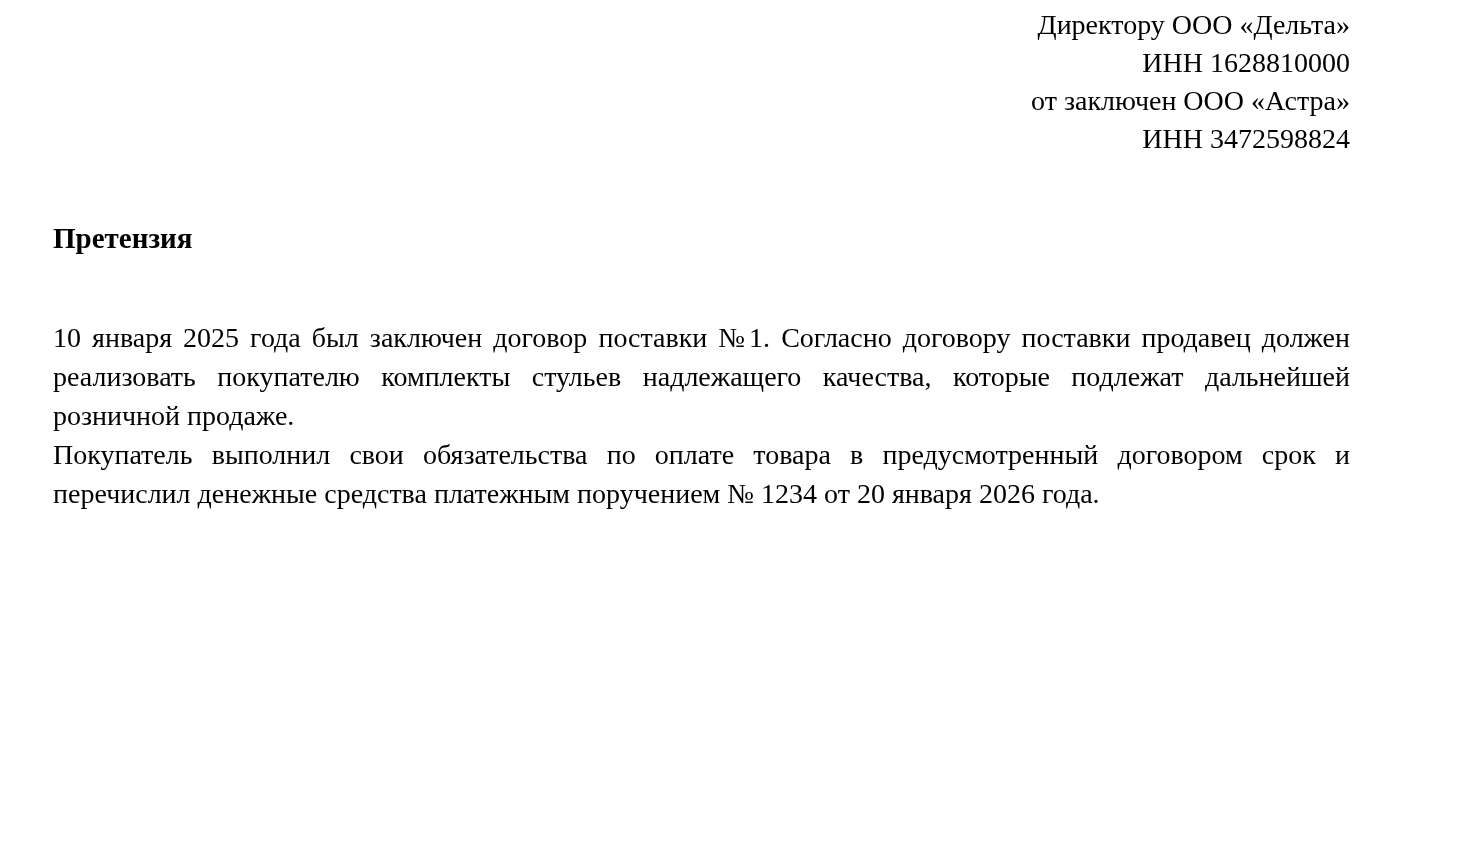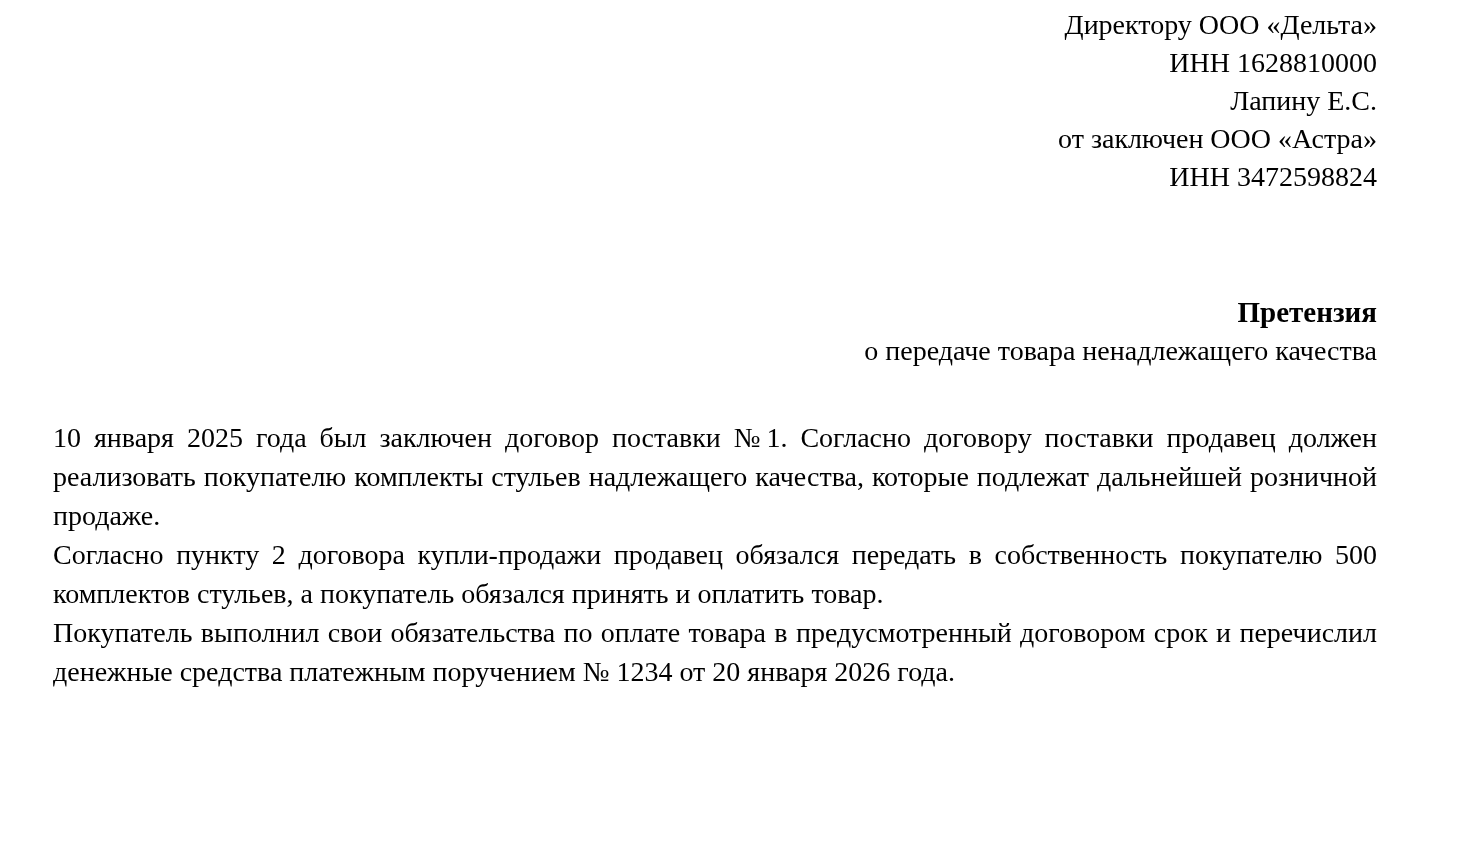--- a/index.html
+++ b/index.html
@@ -8,68 +8,65 @@
     width: 1465px;
     height: 844px;
     overflow: hidden;
     color: #000000;
     font-family: "Liberation Serif", "DejaVu Serif", serif;
   }
   .page {
     width: 100%;
     height: 100%;
     background: #ffffff;
-    padding: 6px 88px 0 53px;
+    padding: 6px 115px 0 53px;
   }
   .header-block {
     text-align: right;
     font-size: 28px;
     line-height: 38px;
   }
   .title-block {
-    margin-top: 96px;
-    text-align: right;
+    margin-top: 60px;
+    text-align: left;
   }
   .doc-title {
     font-size: 29px;
     line-height: 40px;
     font-weight: bold;
   }
   .doc-subtitle {
     font-size: 28px;
     line-height: 38px;
     font-weight: normal;
   }
   .body-block {
-    margin-top: 48px;
+    margin-top: 60px;
     font-size: 28px;
     line-height: 39px;
   }
   .body-block p {
     text-align: justify;
     text-justify: inter-word;
   }
 </style>
 </head>
 <body>
 
 <div class="page">
 
   <div class="header-block">
     <div>Директору ООО «Дельта»</div>
     <div>ИНН 1628810000</div>
-    <div>Лапину Е.С.</div>
     <div>от заключен ООО «Астра»</div>
     <div>ИНН 3472598824</div>
   </div>
 
   <div class="title-block">
     <div class="doc-title">Претензия</div>
-    <div class="doc-subtitle">о передаче товара ненадлежащего качества</div>
   </div>
 
   <div class="body-block">
     <p>10 января 2025 года был заключен договор поставки №1. Согласно договору поставки продавец должен реализовать покупателю комплекты стульев надлежащего качества, которые подлежат дальнейшей розничной продаже.</p>
-    <p>Согласно пункту&nbsp;2 договора купли-продажи продавец обязался передать в собственность покупателю 500 комплектов стульев, а покупатель обязался принять и оплатить товар.</p>
     <p>Покупатель выполнил свои обязательства по оплате товара в предусмотренный договором срок и перечислил денежные средства платежным поручением № 1234 от 20 января 2026 года.</p>
   </div>
 
 </div>
 
 </body></html>

